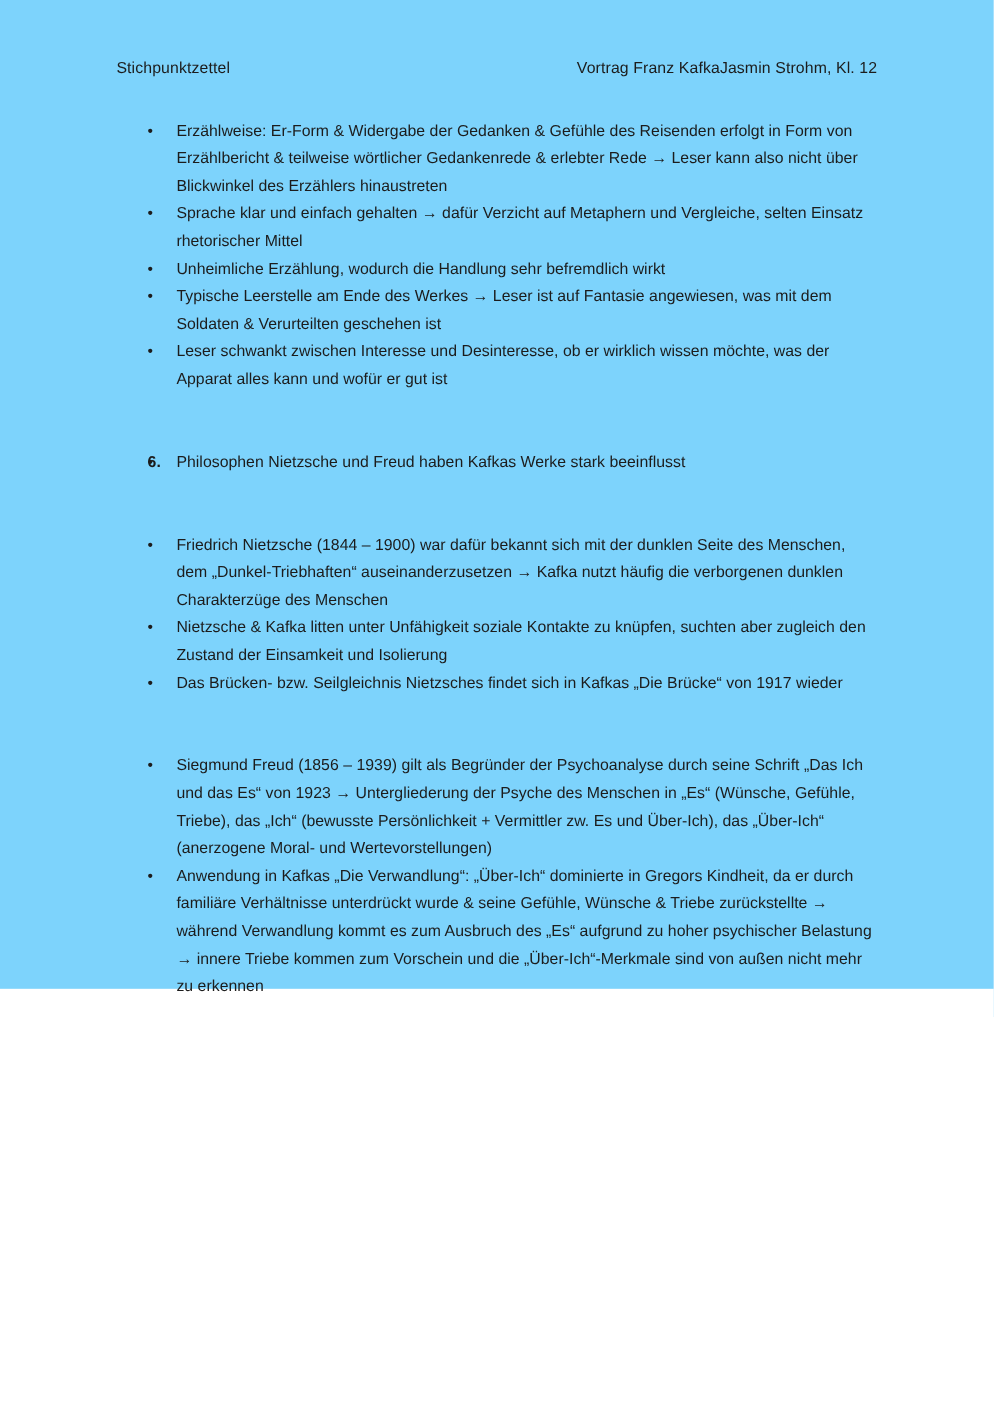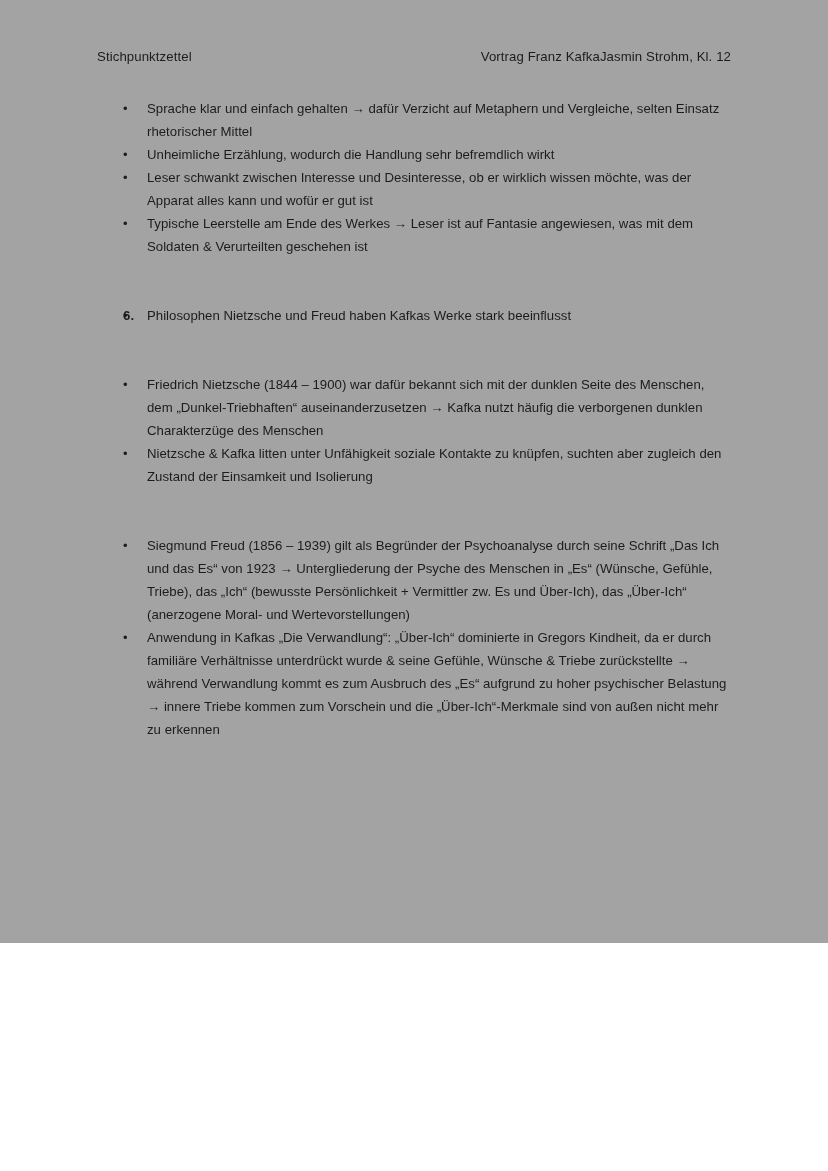--- a/index.html
+++ b/index.html
@@ -15,22 +15,22 @@
     font-family: "Liberation Sans", "DejaVu Sans", sans-serif;
     color: #1c1c1c;
     -webkit-font-smoothing: antialiased;
     overflow: hidden;
   }
 
   .page {
     position: absolute;
     top: 0; left: 0;
     width: 828px;
-    height: 943px;
-    background: #a3a3a3;
+    height: 824px;
+    background: #7dd3fc;
   }
 
   
   .doc-header {
     position: absolute;
     left: 97px;
     top: 48px;
     width: 634px;
     display: flex;
     align-items: baseline;
@@ -105,44 +105,46 @@
 
   <div class="doc-header">
     <span class="hdr-left">Stichpunktzettel</span>
     <span class="hdr-center">Vortrag Franz Kafka</span>
     <span class="hdr-right">Jasmin Strohm, Kl. 12</span>
   </div>
 
   <div class="content">
 
     <ul class="bl">
+      <li>Erzählweise: Er-Form &amp; Widergabe der Gedanken &amp; Gefühle des Reisenden erfolgt in Form von Erzählbericht &amp; teilweise wörtlicher Gedankenrede &amp; erlebter Rede → Leser kann also nicht über Blickwinkel des Erzählers hinaustreten</li>
       <li>Sprache klar und einfach gehalten → dafür Verzicht auf Metaphern und Vergleiche, selten Einsatz rhetorischer Mittel</li>
       <li>Unheimliche Erzählung, wodurch die Handlung sehr befremdlich wirkt</li>
+      <li>Typische Leerstelle am Ende des Werkes → Leser ist auf Fantasie angewiesen, was mit dem Soldaten &amp; Verurteilten geschehen ist</li>
       <li>Leser schwankt zwischen Interesse und Desinteresse, ob er wirklich wissen möchte, was der Apparat alles kann und wofür er gut ist</li>
-      <li>Typische Leerstelle am Ende des Werkes → Leser ist auf Fantasie angewiesen, was mit dem Soldaten &amp; Verurteilten geschehen ist</li>
     </ul>
 
     <div class="gap-lg"></div>
 
     <div class="num-heading">
       <span class="num">6.</span>
     </div>
 
     <ul class="bl">
       <li>Philosophen Nietzsche und Freud haben Kafkas Werke stark beeinflusst</li>
     </ul>
 
     <div class="gap-md"></div>
 
 
     <div class="gap-md"></div>
 
     <ul class="bl">
       <li>Friedrich Nietzsche (1844 – 1900) war dafür bekannt sich mit der dunklen Seite des Menschen, dem „Dunkel-Triebhaften“ auseinanderzusetzen → Kafka nutzt häufig die verborgenen dunklen Charakterzüge des Menschen</li>
       <li>Nietzsche &amp; Kafka litten unter Unfähigkeit soziale Kontakte zu knüpfen, suchten aber zugleich den Zustand der Einsamkeit und Isolierung</li>
+      <li>Das Brücken- bzw. Seilgleichnis Nietzsches findet sich in Kafkas „Die Brücke“ von 1917 wieder</li>
     </ul>
 
     <div class="gap-md"></div>
 
 
     <div class="gap-md"></div>
 
     <ul class="bl">
       <li>Siegmund Freud (1856 – 1939) gilt als Begründer der Psychoanalyse durch seine Schrift „Das Ich und das Es“ von 1923 → Untergliederung der Psyche des Menschen in „Es“ (Wünsche, Gefühle, Triebe), das „Ich“ (bewusste Persönlichkeit + Vermittler zw. Es und Über-Ich), das „Über-Ich“ (anerzogene Moral- und Wertevorstellungen)</li>
       <li>Anwendung in Kafkas „Die Verwandlung“: „Über-Ich“ dominierte in Gregors Kindheit, da er durch familiäre Verhältnisse unterdrückt wurde &amp; seine Gefühle, Wünsche &amp; Triebe zurückstellte → während Verwandlung kommt es zum Ausbruch des „Es“ aufgrund zu hoher psychischer Belastung → innere Triebe kommen zum Vorschein und die „Über-Ich“-Merkmale sind von außen nicht mehr zu erkennen</li>

